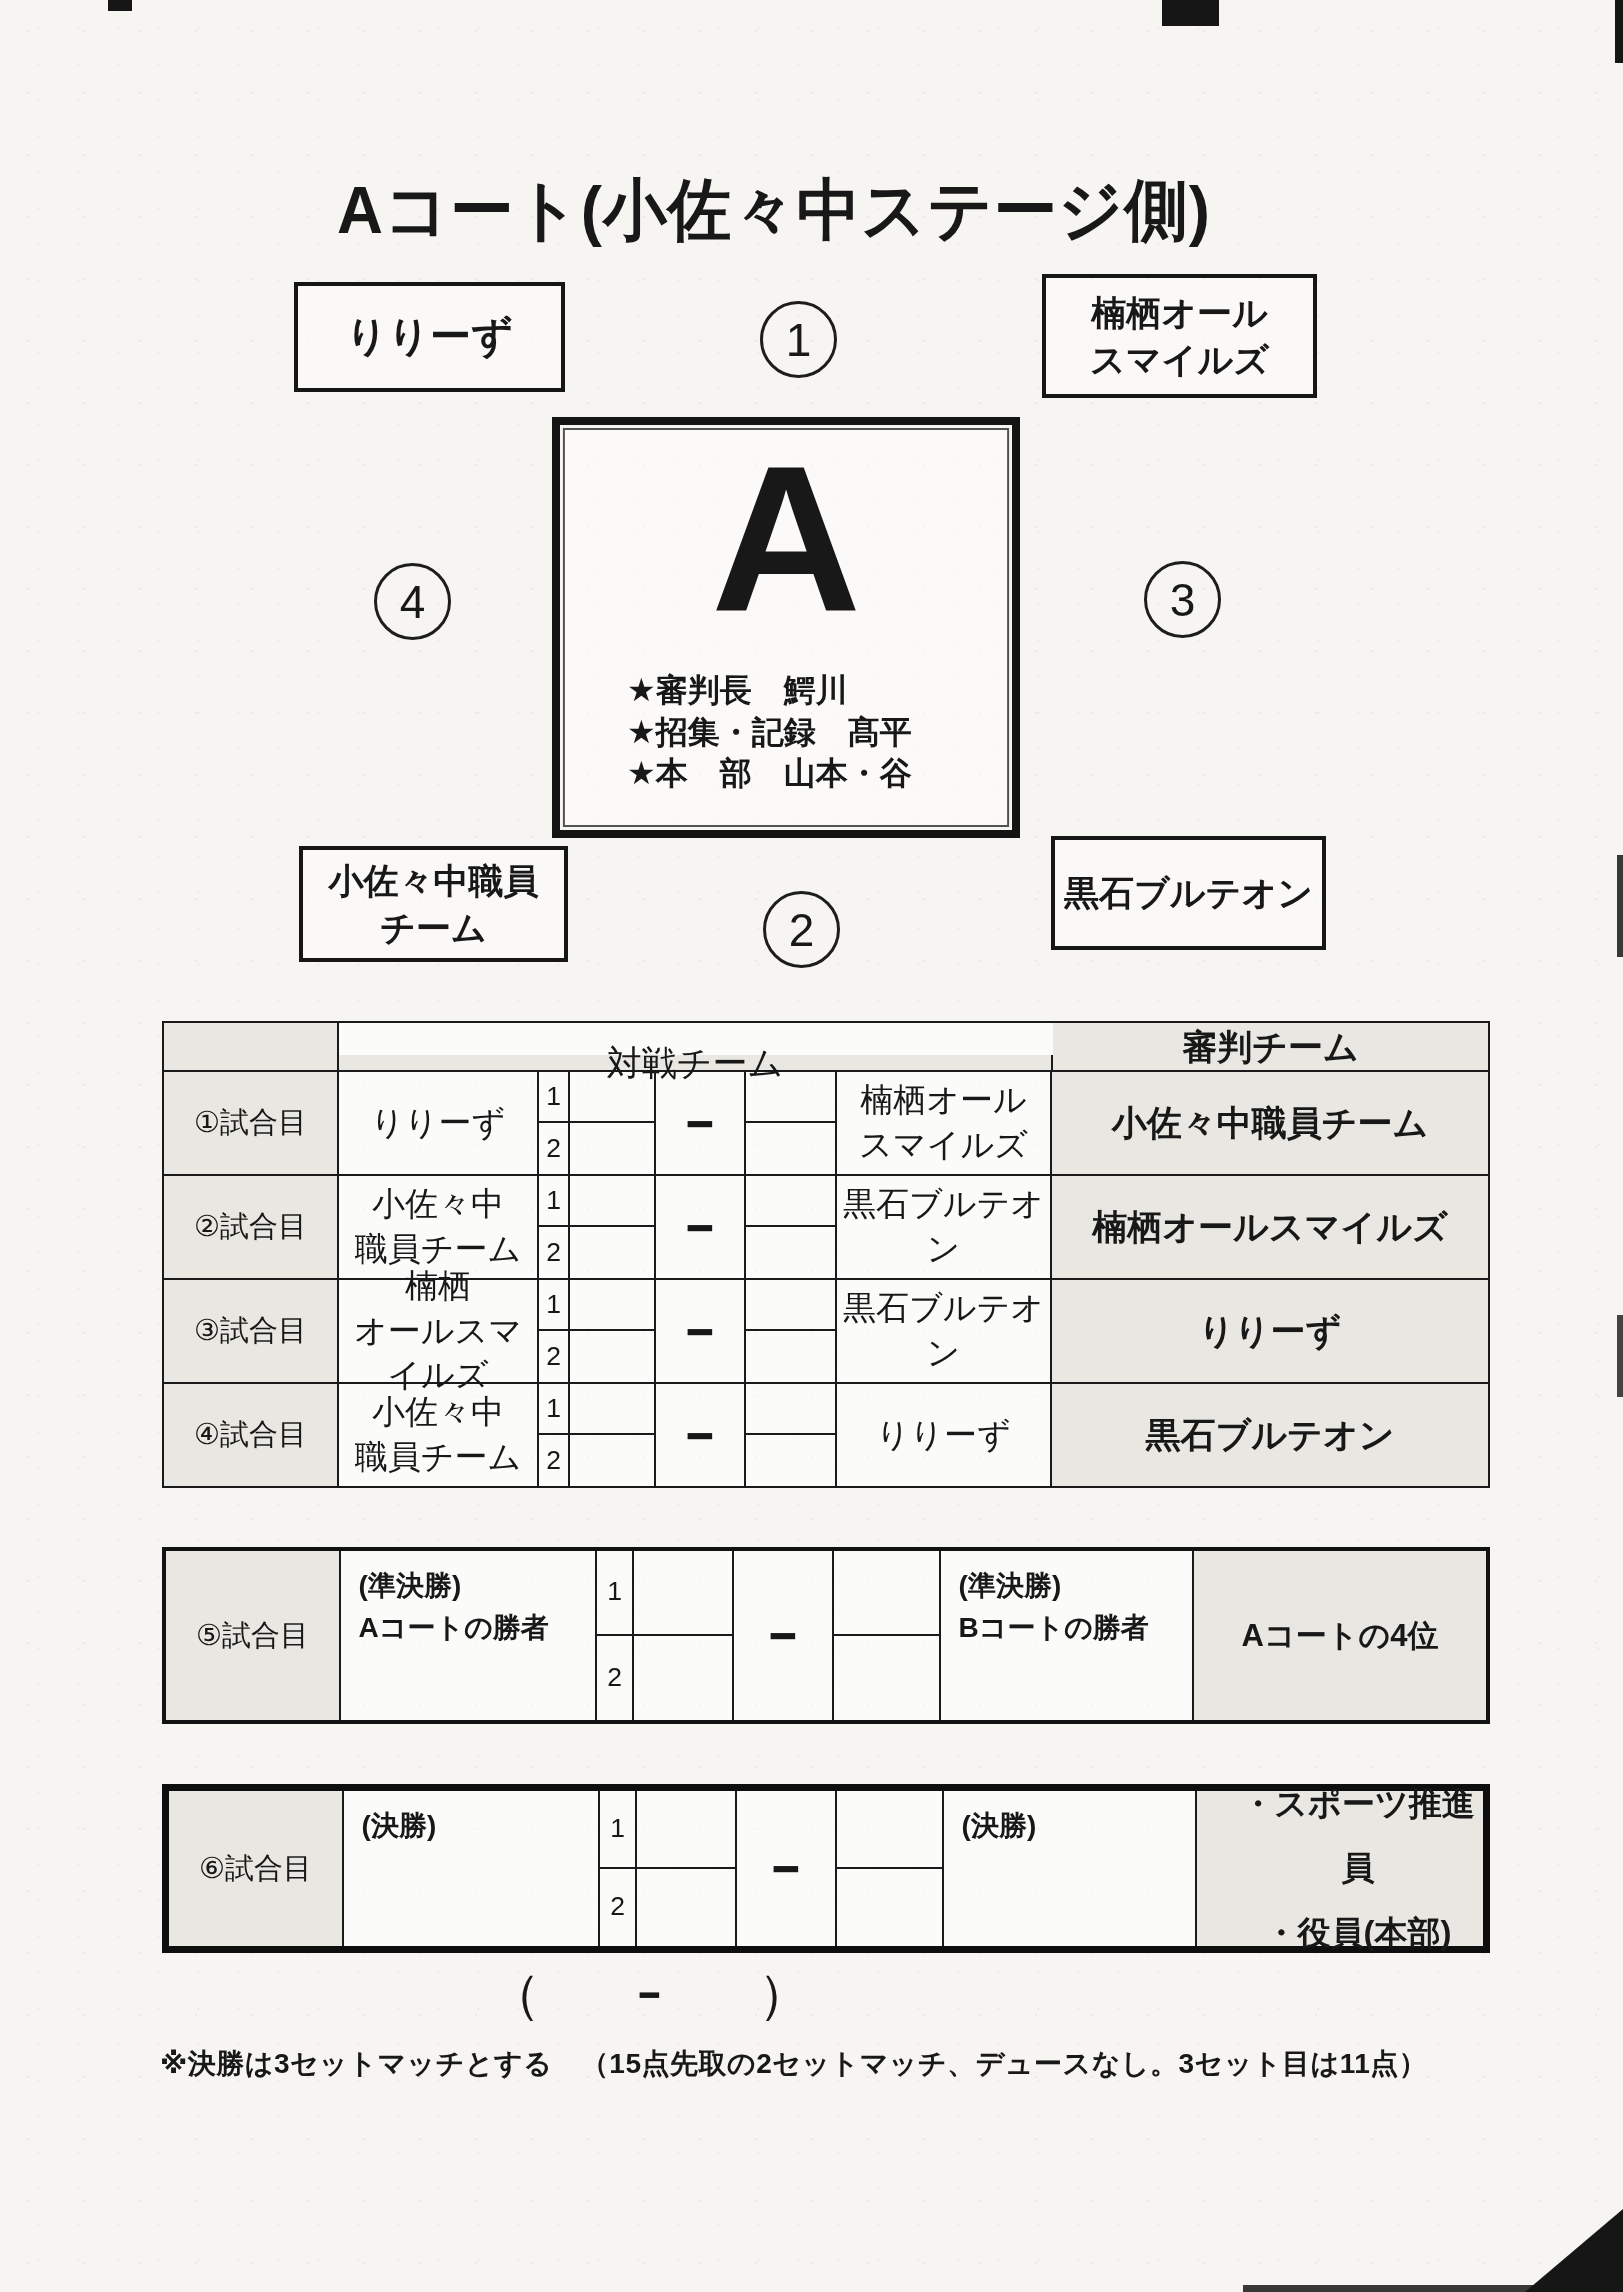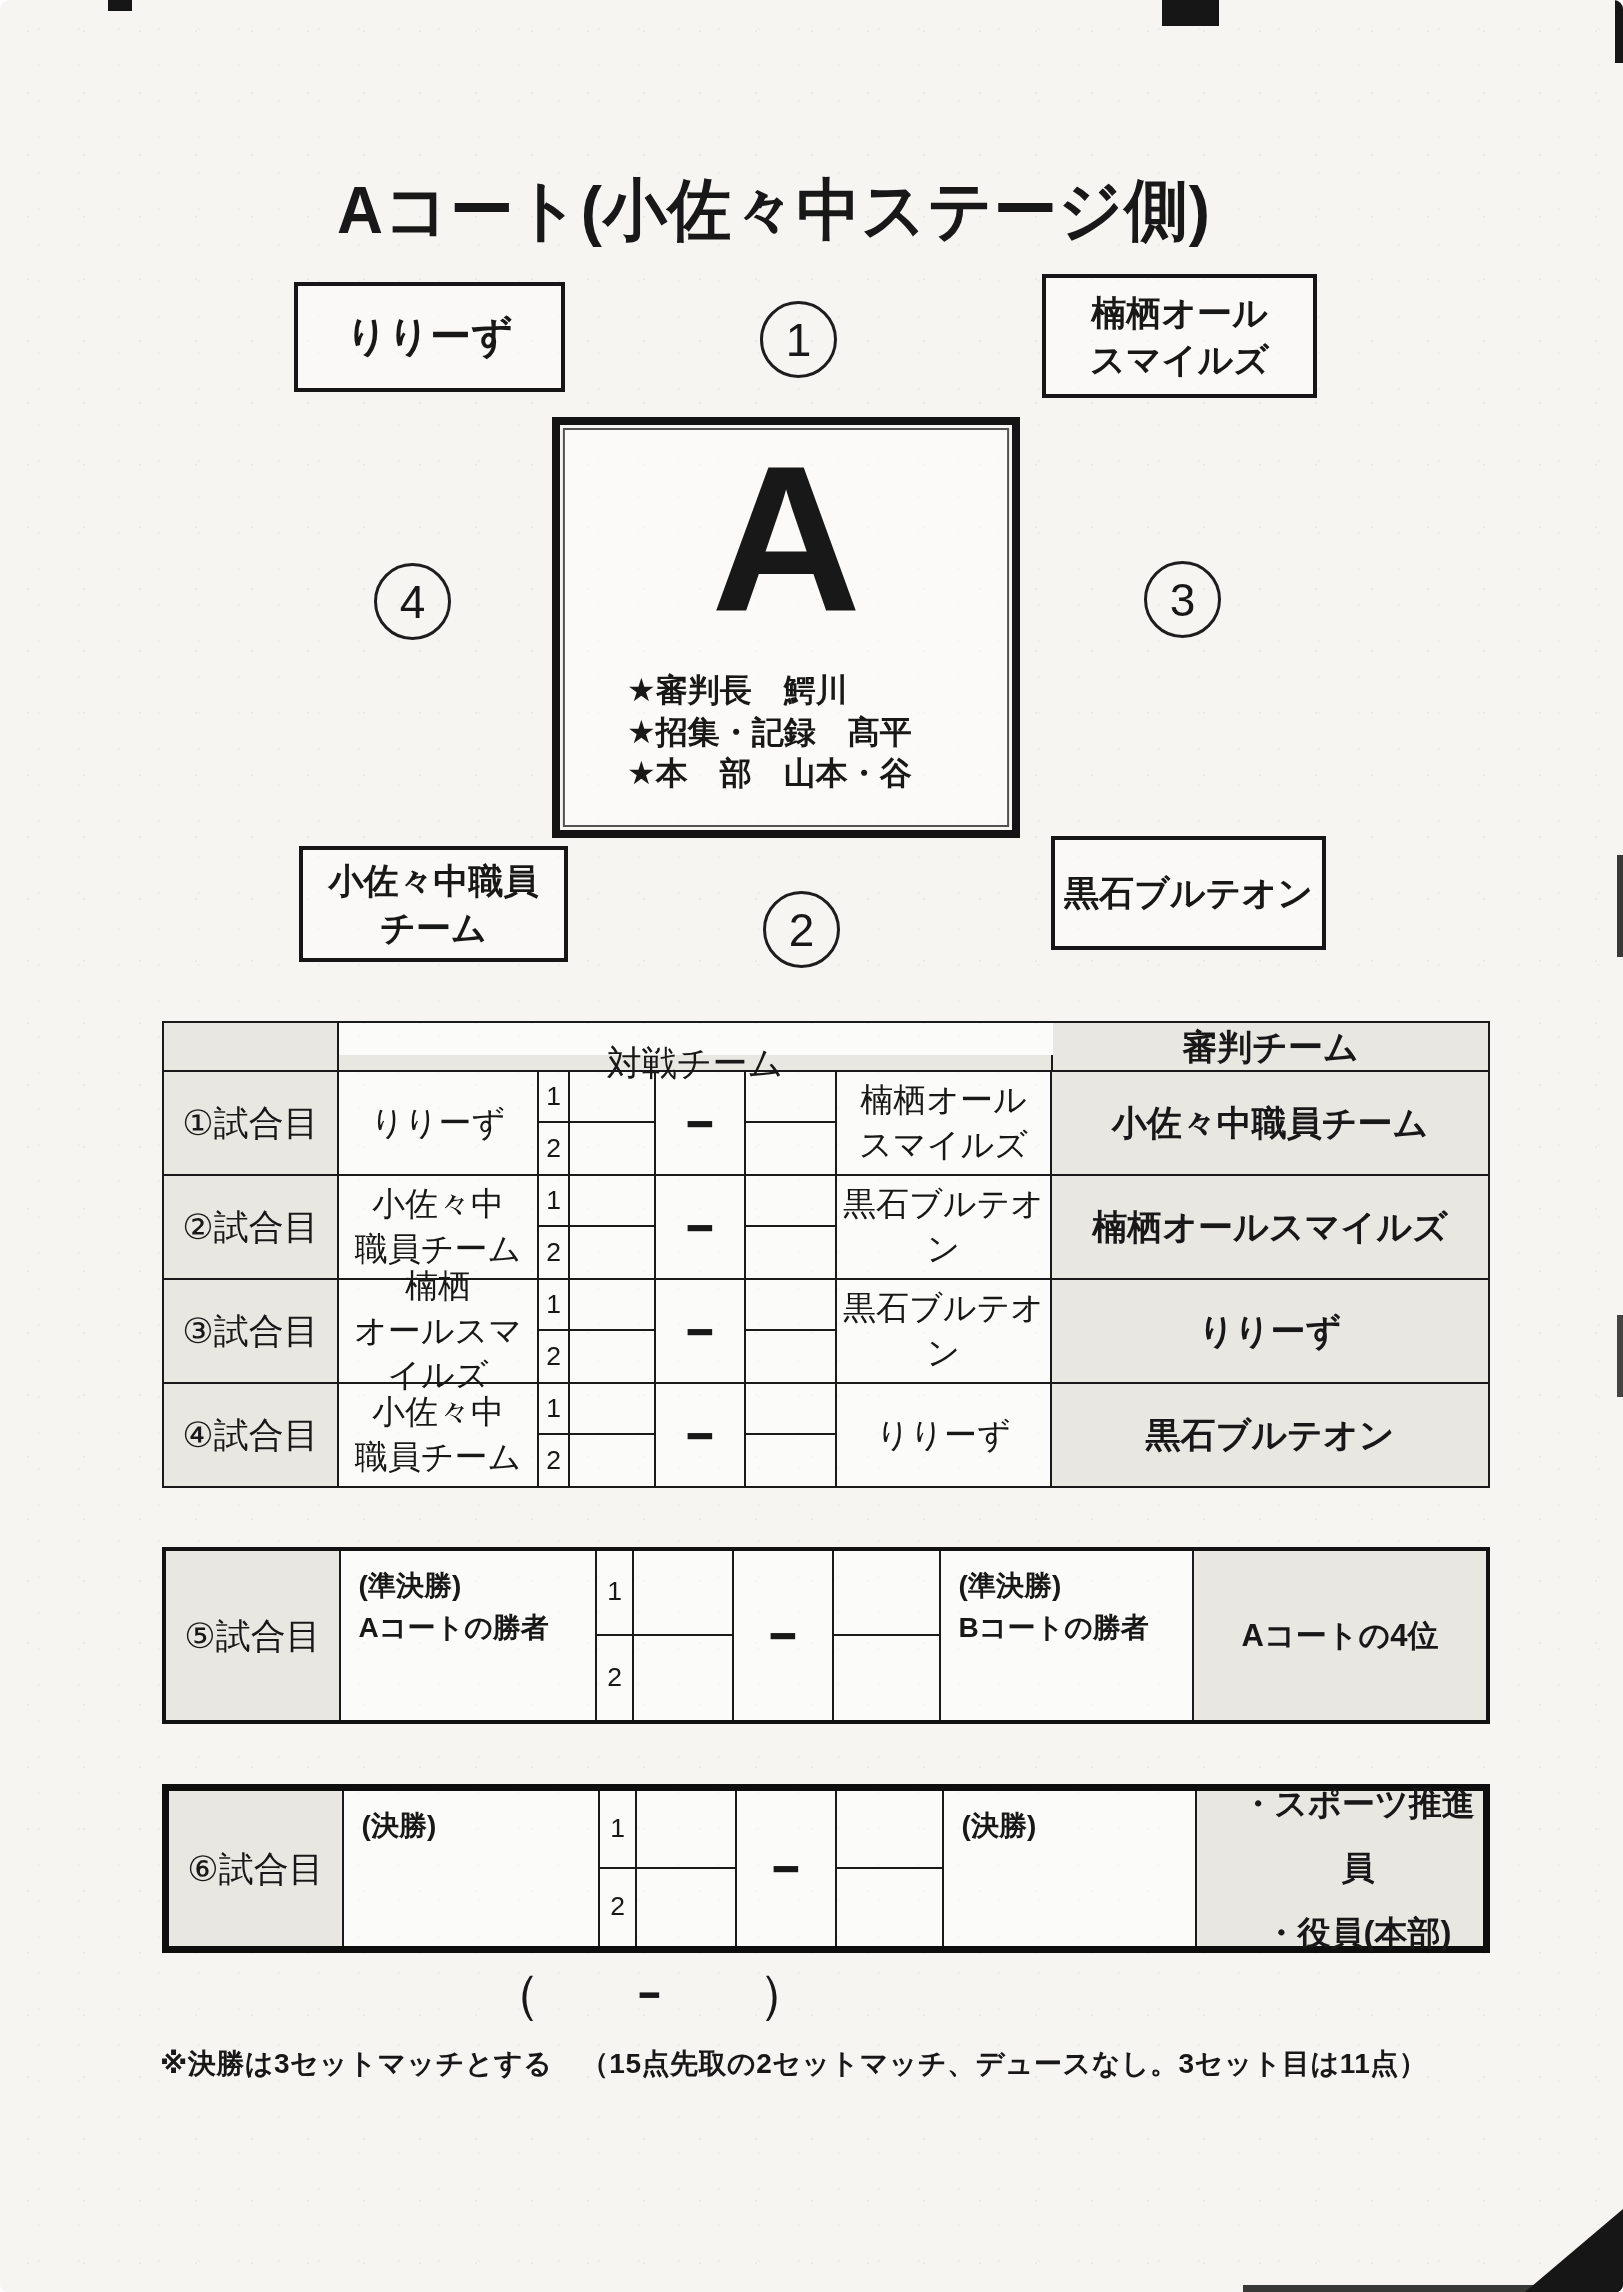--- a/index.html
+++ b/index.html
@@ -8,21 +8,20 @@
     width:1623px;height:2293px;
     background-color:#f7f5f1;
     background-image:
       radial-gradient(rgba(0,0,0,0.05) 1.2px, transparent 1.4px),
       radial-gradient(rgba(0,0,0,0.04) 1px, transparent 1.2px);
     background-size:56px 62px, 40px 36px;
     background-position:0 0, 18.6px 10.8px;
     font-family:"Liberation Sans","DejaVu Sans",sans-serif;
     color:#181818;
     overflow:hidden;
-    border-radius:9px;
   }
   .pre{white-space:pre-line;}
 
   
   .title{
     position:absolute;top:165px;left:774px;
     transform:translateX(-50%) scaleX(.95);
     font-size:67px;font-weight:bold;white-space:nowrap;letter-spacing:1px;
   }
 
@@ -74,21 +73,21 @@
     box-sizing:border-box;border-right:2.9px solid #1a1a1a;
     display:flex;align-items:center;justify-content:center;
     text-align:center;line-height:1.35;
   }
   .c:last-child{border-right:none;}
   .sh{background:#e9e7e1;}
   .hrow{height:47px;font-size:35px;}
   .t1 .brow{height:102px;}
   .t2 .brow{height:169px;}
   .t3 .brow{height:155px;}
-  .c-label{width:175px;font-size:35px;flex:none;}
+  .c-label{width:175px;font-size:29px;flex:none;}
   .t1 .c-opp{width:714px;flex:none;margin-top:32px;}
   .c-ref{flex:1;font-size:35px;font-weight:bold;}
   .t1 .c-teamL{width:200px;font-size:33px;flex:none;}
   .t1 .c-setcol{width:31px;flex:none;}
   .t1 .c-sL{width:86px;flex:none;}
   .t1 .c-dash{width:90px;flex:none;}
   .t1 .c-sR{width:91px;flex:none;}
   .t1 .c-teamR{width:215px;font-size:33px;flex:none;}
   .t2 .c-teamL,.t3 .c-teamL{width:256px;flex:none;}
   .t2 .c-setcol,.t3 .c-setcol{width:37px;flex:none;}

